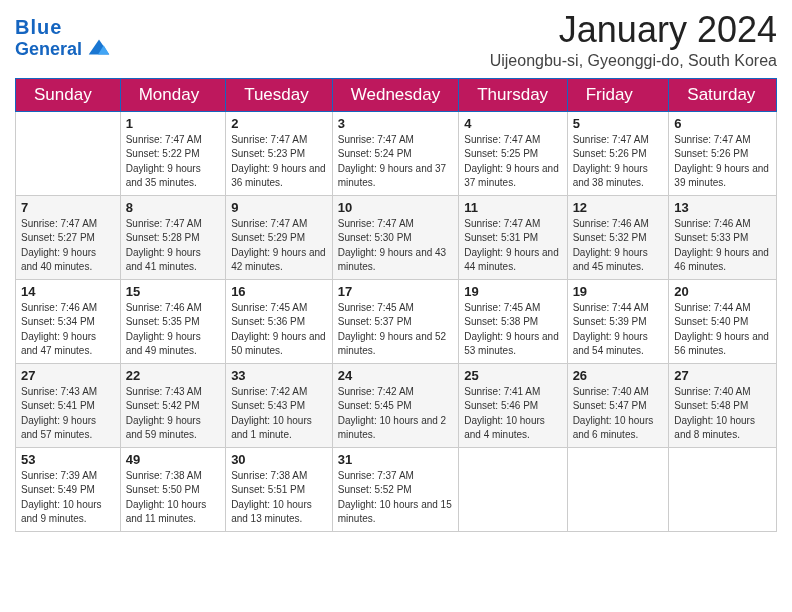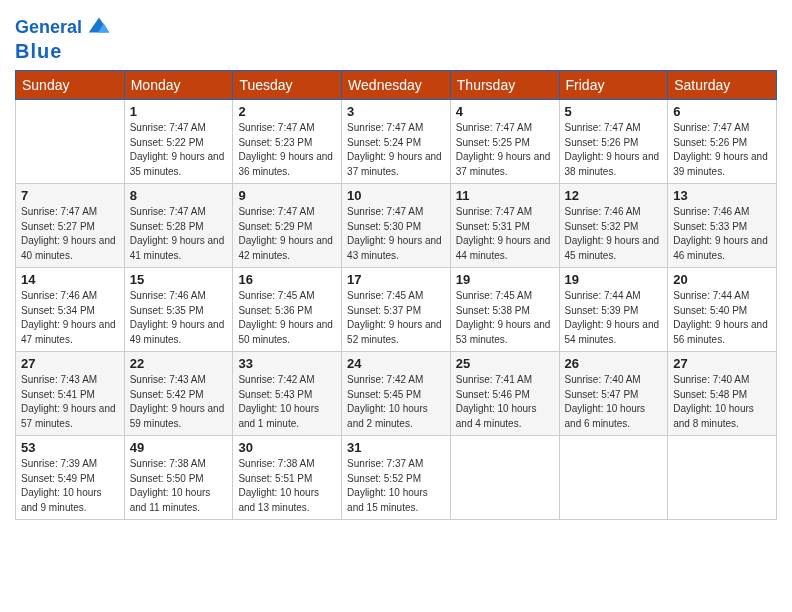--- a/index.html
+++ b/index.html
@@ -50,25 +50,25 @@
       color: #444;
       margin-top: 2px;
     }
     .calendar-table {
       width: 100%;
       border-collapse: collapse;
       margin-top: 8px;
       font-size: 11px;
     }
     .calendar-table th {
-      background-color: #c2410c;
+      background-color: #be185d;
       color: #fff;
       text-align: left;
-      padding: 6px 6px;
-      font-size: 14px;
+      padding: 6px 18px;
+      font-size: 17px;
       font-weight: normal;
       border: 1px solid #1565c0;
     }
     .calendar-table td {
       border: 1px solid #ccc;
       vertical-align: top;
       padding: 4px 5px;
       width: 14.28%;
       min-height: 80px;
       background: #fff;
@@ -92,30 +92,34 @@
       background: #fff !important;
     }
   </style>
 </head>
 <body>
 
 <div class="header-row">
   <div class="logo">
     <div>
       <div style="display:flex;align-items:center;">
+        <span class="logo-text" style="color:#1565c0;font-size:20px;font-weight:bold;letter-spacing:1px;">Blue</span>
+      </div>
+      <div style="display:flex;align-items:center;">
         <span class="logo-text"><span>General</span></span>
         <svg class="logo-icon" viewBox="0 0 30 30" xmlns="http://www.w3.org/2000/svg">
           <polygon points="4,22 15,6 26,22" fill="#1976d2"></polygon>
           <polygon points="14,22 20,12 26,22" fill="#42a5f5"></polygon>
         </svg>
       </div>
-      <div style="display:flex;align-items:center;">
-        <span class="logo-text" style="color:#1565c0;font-size:20px;font-weight:bold;letter-spacing:1px;">Blue</span>
-      </div>
     </div>
+  </div>
+  <div class="title-section">
+    <div class="month-title">January 2024</div>
+    <div class="location-title">Uijeongbu-si, Gyeonggi-do, South Korea</div>
   </div>
 </div>
 
 <table class="calendar-table">
   <thead>
     <tr>
     <th>Sunday</th>
         <th>Monday</th>
         <th>Tuesday</th>
         <th>Wednesday</th>

